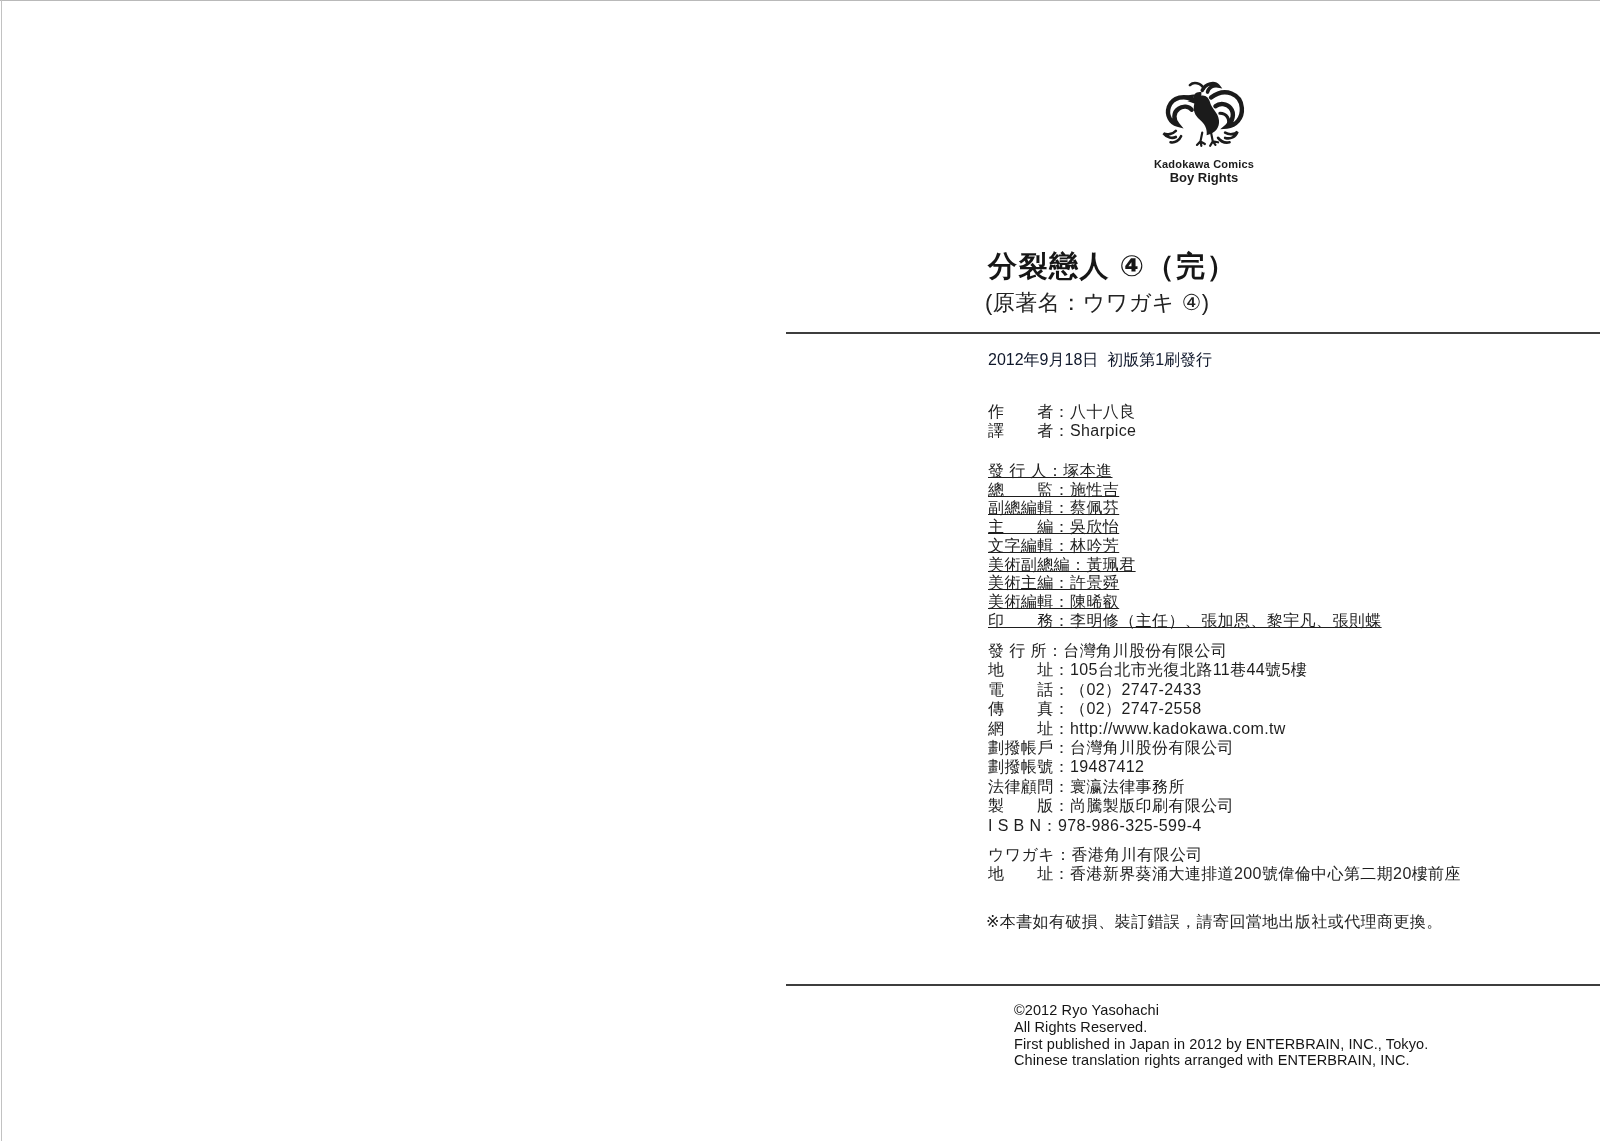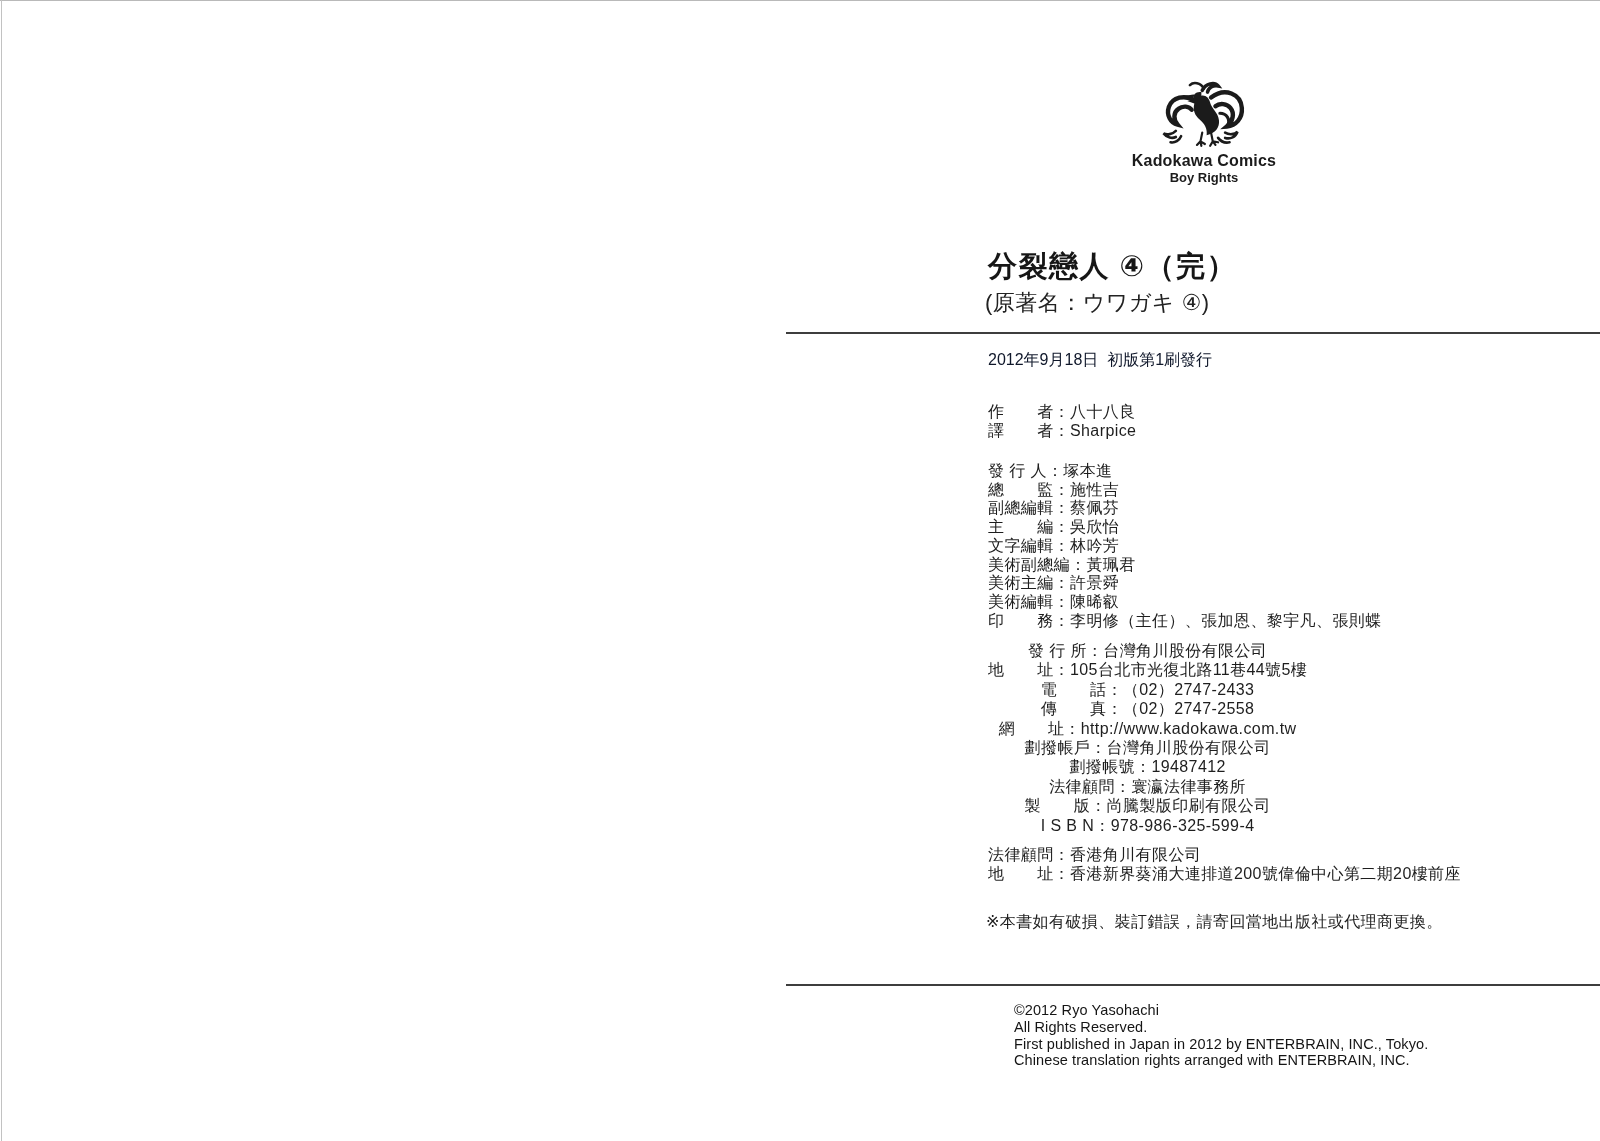--- a/index.html
+++ b/index.html
@@ -25,22 +25,22 @@
     position: absolute; left: 1px; top: 0; width: 1px; height: 100%;
     background: #c2c2c2;
   }
   
   .logo-block {
     position: absolute; left: 1126px; top: 78px; width: 156px;
     text-align: center;
   }
   .logo-block svg { display: block; margin: 0 auto; }
   .brand-line1 {
-    font-size: 16px; font-weight: bold; letter-spacing: 0.2px;
-    margin-top: 0; color: #1b1b1b; white-space: pre;
+    font-size: 11px; font-weight: bold; letter-spacing: 0.2px;
+    margin-top: 6px; color: #1b1b1b; white-space: pre;
   }
   .brand-line2 {
     font-size: 13px; font-weight: bold; color: #1b1b1b; white-space: pre;
   }
   
   .book-title {
     position: absolute; left: 988px; top: 247px;
     font-size: 29px; font-weight: bold; letter-spacing: 1.5px;
     white-space: pre; color: #161616;
   }
@@ -63,22 +63,22 @@
   .text-block {
     position: absolute; left: 988px;
     font-size: 16px; color: #1e1e1e;
   }
   .text-block .line {
     white-space: pre; letter-spacing: 0.4px;
   }
   .block-author   { top: 402px; }
   .block-author .line    { line-height: 19.2px; }
   .block-staff    { top: 462px; }
-  .block-staff .line     { line-height: 18.7px; }
-  .block-publisher{ top: 641px; text-align: center; }
+  .block-staff .line     { line-height: 18.7px; text-decoration: underline; }
+  .block-publisher{ top: 641px; }
   .block-publisher .line { line-height: 19.4px; }
   .block-hongkong { top: 845px; }
   .block-hongkong .line  { line-height: 19.4px; }
   .disclaimer-line {
     position: absolute; left: 986px; top: 912px;
     font-size: 16px; white-space: pre; letter-spacing: 0.4px; color: #1e1e1e;
   }
   .copyright-block {
     position: absolute; left: 1014px; top: 1002px;
     font-size: 14.5px; color: #151515;
@@ -148,21 +148,21 @@
     <div class="line">傳　　真：（02）2747-2558</div>
     <div class="line">網　　址：http://www.kadokawa.com.tw</div>
     <div class="line">劃撥帳戶：台灣角川股份有限公司</div>
     <div class="line">劃撥帳號：19487412</div>
     <div class="line">法律顧問：寰瀛法律事務所</div>
     <div class="line">製　　版：尚騰製版印刷有限公司</div>
     <div class="line">I S B N：978-986-325-599-4</div>
   </div>
 
   <div class="text-block block-hongkong">
-    <div class="line">法律顧問：香港角川有限公司</div>
+    <div class="line">ウワガキ：香港角川有限公司</div>
     <div class="line">地　　址：香港新界葵涌大連排道200號偉倫中心第二期20樓前座</div>
   </div>
 
   <div class="disclaimer-line">※本書如有破損、裝訂錯誤，請寄回當地出版社或代理商更換。</div>
 
   <div class="rule rule-bottom"></div>
 
   <div class="copyright-block">
     <div class="line">©2012 Ryo Yasohachi</div>
     <div class="line">All Rights Reserved.</div>

